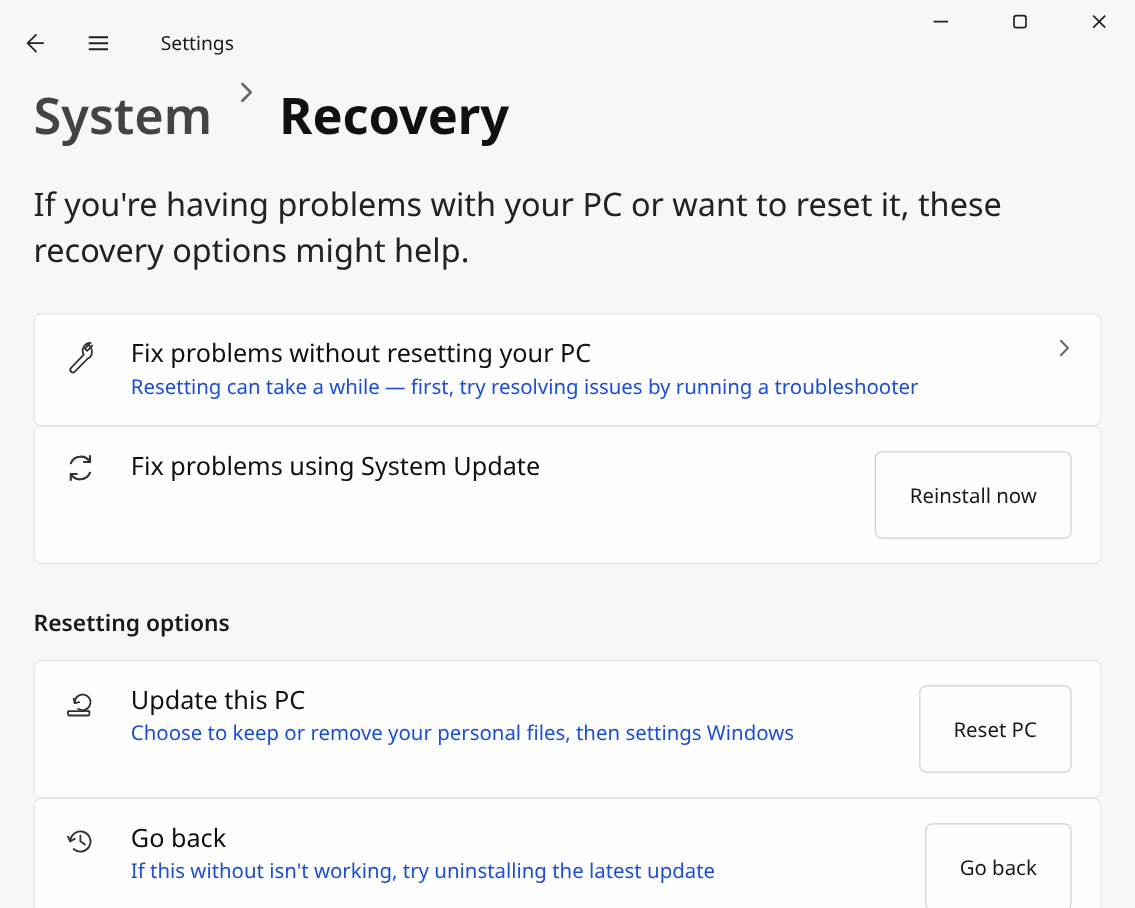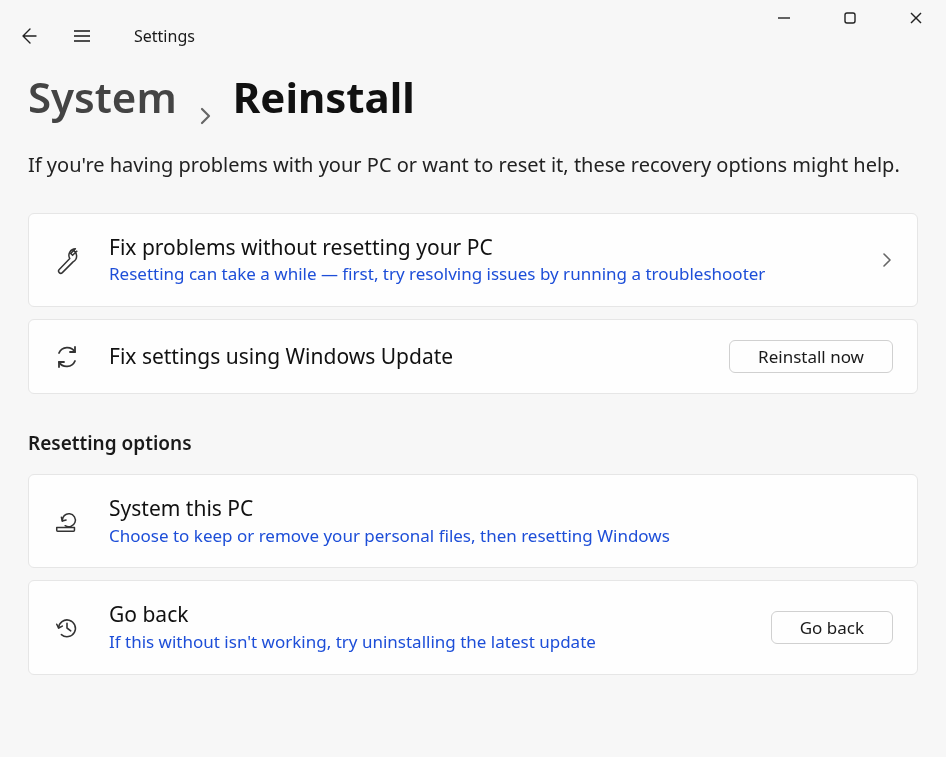--- a/index.html
+++ b/index.html
@@ -8,35 +8,35 @@
     .titlebar { height: 40px; display: flex; justify-content: flex-end; align-items: flex-start; padding-top: 8px; }
     .win-controls { display: flex; gap: 46px; padding-right: 20px; }
     .win-btn { width: 20px; height: 20px; display:flex; align-items:center; justify-content:center; cursor:pointer; }
     
     .app-header { display: flex; align-items: center; padding: 0 18px; height: 36px; gap: 34px; position: absolute; top: 18px; left: 0; }
     .hdr-icon { width: 20px; height: 20px; display:flex; align-items:center; justify-content:center; cursor:pointer; }
     .app-title { font-size: 16px; font-weight: 400; color: #1a1a1a; margin-left: 8px; }
     
     .content { padding: 18px 28px 0 28px; }
     
-    .breadcrumb { display: flex; align-items: flex-end; gap: 20px; margin-bottom: 26px; margin-top: 10px; }
+    .breadcrumb { display: flex; align-items: flex-start; gap: 20px; margin-bottom: 26px; margin-top: 10px; }
     .bc-link { font-size: 42px; font-weight: 600; color: #444; font-family: "Segoe UI Variable Display","Segoe UI",system-ui,sans-serif; }
     .bc-current { font-size: 42px; font-weight: 700; color: #111; font-family: "Segoe UI Variable Display","Segoe UI",system-ui,sans-serif; }
     .bc-sep { color:#777; display:flex; align-items:center; }
     
-    .intro { font-size: 20px; color: #222; margin-bottom: 34px; line-height: 1.4; }
+    .intro { font-size: 27px; color: #222; margin-bottom: 34px; line-height: 1.4; }
     
-    .card { background: #fefefe; border: 1px solid #e6e6e6; border-radius: 6px; padding: 20px 24px; margin-bottom: 12px; display:flex; align-items:center; gap: 28px; }
+    .card { background: #fefefe; border: 1px solid #e6e6e6; border-radius: 6px; padding: 20px 24px; margin-bottom: 0; display:flex; align-items:flex-start; gap: 28px; }
     .card-icon { width: 28px; flex-shrink:0; display:flex; align-items:center; justify-content:center; color:#333; }
     .card-body { flex: 1; }
     .card-title { font-size: 21px; font-weight: 400; color:#111; line-height:1.3; }
     .card-desc { font-size: 17px; color:#1d4ed8; line-height:1.35; margin-top:2px; }
     .card-action { flex-shrink:0; }
     .chev { color:#666; }
-    .btn { border: 1px solid #d0d0d0; background:#fefefe; border-radius:6px; font-size:17px; padding: 4px 28px; cursor:pointer; font-family:inherit; color:#1a1a1a; }
+    .btn { border: 1px solid #d0d0d0; background:#fefefe; border-radius:6px; font-size:17px; padding: 24px 28px; cursor:pointer; font-family:inherit; color:#1a1a1a; }
     
     .section-title { font-size:19px; font-weight:600; margin-top:36px; margin-bottom:18px; }
     
     svg { display:block; }
   </style>
 </head>
 <body>
 
 <div class="titlebar">
   <div class="win-controls">
@@ -76,21 +76,21 @@
 </div>
 
 <div class="content">
   <div class="breadcrumb">
     <span class="bc-link">System</span>
     <span class="bc-sep">
       <svg width="16" height="18" viewBox="0 0 16 18">
           <path d="M5 2 L12 9 L5 16" fill="none" stroke="#666" stroke-width="2.2" stroke-linecap="round" stroke-linejoin="round"></path>
         </svg>
     </span>
-    <span class="bc-current">Reinstall</span>
+    <span class="bc-current">Recovery</span>
   </div>
 
   <p class="intro">If you're having problems with your PC or want to reset it, these recovery options might help.</p>
 
   <div class="card">
     <div class="card-icon">
       <svg width="30" height="30" viewBox="0 0 30 30">
           <path d="M20 4 a7 7 0 0 1 1.5 13 L10 28.5 a2.3 2.3 0 0 1 -3.3 -3.3 L18 13.5 A7 7 0 0 1 24 3 l-5 5 2 2 5-5" fill="none" stroke="#333" stroke-width="1.6" stroke-linejoin="round"></path>
         </svg>
     </div>
@@ -106,40 +106,43 @@
   </div>
 
   <div class="card">
     <div class="card-icon">
       <svg width="28" height="28" viewBox="0 0 28 28">
           <path d="M6 10 A9 9 0 0 1 22 9 M22 18 A9 9 0 0 1 6 19" fill="none" stroke="#333" stroke-width="1.8" stroke-linecap="round"></path>
           <path d="M22 4 L22 9 L17 9 M6 24 L6 19 L11 19" fill="none" stroke="#333" stroke-width="1.8" stroke-linecap="round" stroke-linejoin="round"></path>
         </svg>
     </div>
     <div class="card-body">
-      <div class="card-title">Fix settings using Windows Update</div>
+      <div class="card-title">Fix problems using System Update</div>
     </div>
     <div class="card-action">
       <button class="btn">Reinstall now</button>
     </div>
   </div>
 
   <div class="section-title">Resetting options</div>
 
   <div class="card">
     <div class="card-icon">
       <svg width="30" height="30" viewBox="0 0 30 30">
           <path d="M4 22 h19 v3 a1 1 0 0 1 -1 1 h-17 a1 1 0 0 1 -1 -1 z" fill="none" stroke="#333" stroke-width="1.6" stroke-linejoin="round"></path>
           <path d="M10 15 a7 7 0 1 1 3 5" fill="none" stroke="#333" stroke-width="1.6" stroke-linecap="round"></path>
           <path d="M9 11 L10 15 L14 14" fill="none" stroke="#333" stroke-width="1.6" stroke-linecap="round" stroke-linejoin="round"></path>
         </svg>
     </div>
     <div class="card-body">
-      <div class="card-title">System this PC</div>
-      <div class="card-desc">Choose to keep or remove your personal files, then resetting Windows</div>
+      <div class="card-title">Update this PC</div>
+      <div class="card-desc">Choose to keep or remove your personal files, then settings Windows</div>
+    </div>
+    <div class="card-action">
+      <button class="btn">Reset PC</button>
     </div>
   </div>
 
   <div class="card">
     <div class="card-icon">
       <svg width="30" height="30" viewBox="0 0 30 30">
           <path d="M6 15 a9 9 0 1 1 3 7" fill="none" stroke="#333" stroke-width="1.7" stroke-linecap="round"></path>
           <path d="M4 11 L6 15 L10 13" fill="none" stroke="#333" stroke-width="1.7" stroke-linecap="round" stroke-linejoin="round"></path>
           <path d="M15 10 V15 L19 18" fill="none" stroke="#333" stroke-width="1.7" stroke-linecap="round" stroke-linejoin="round"></path>
         </svg>

